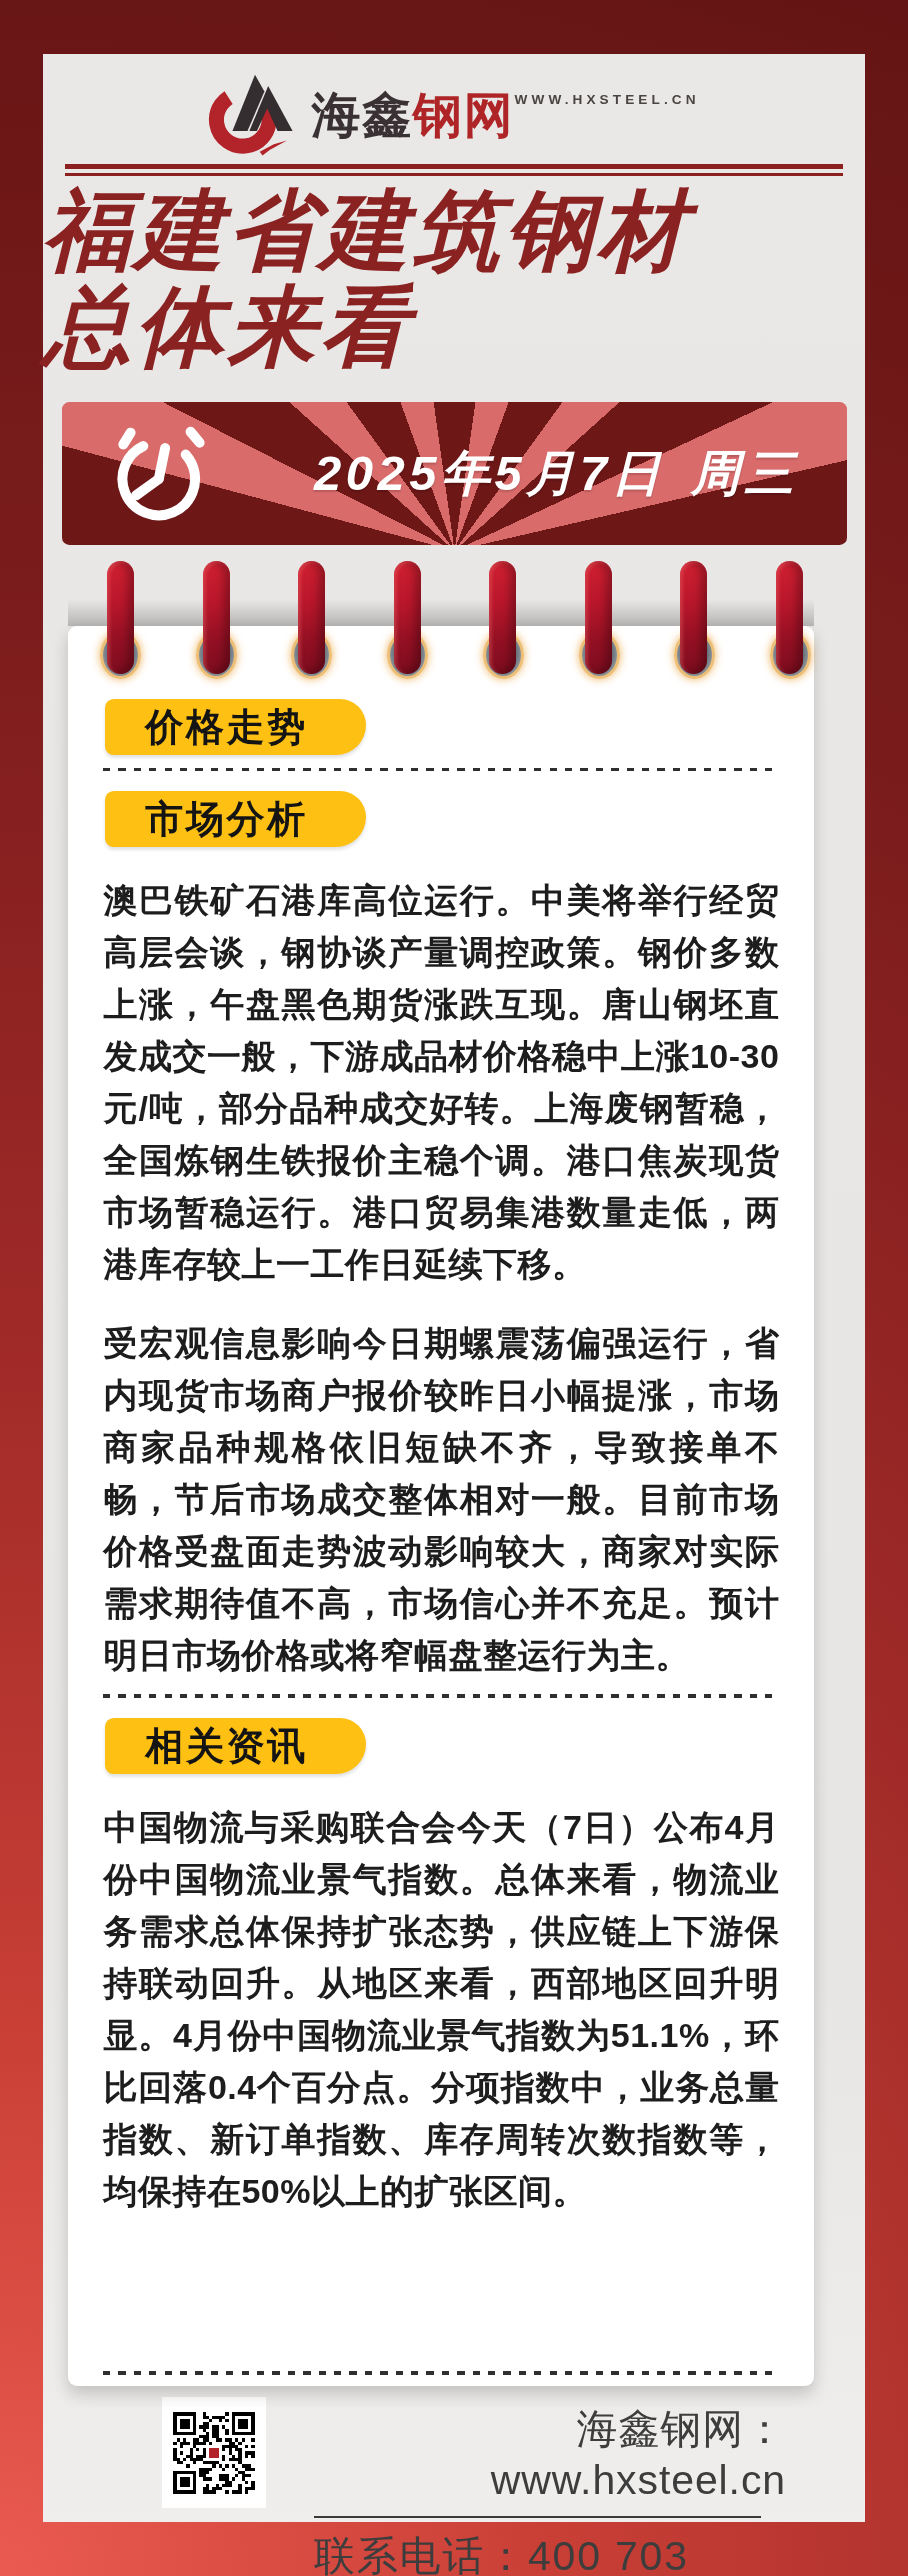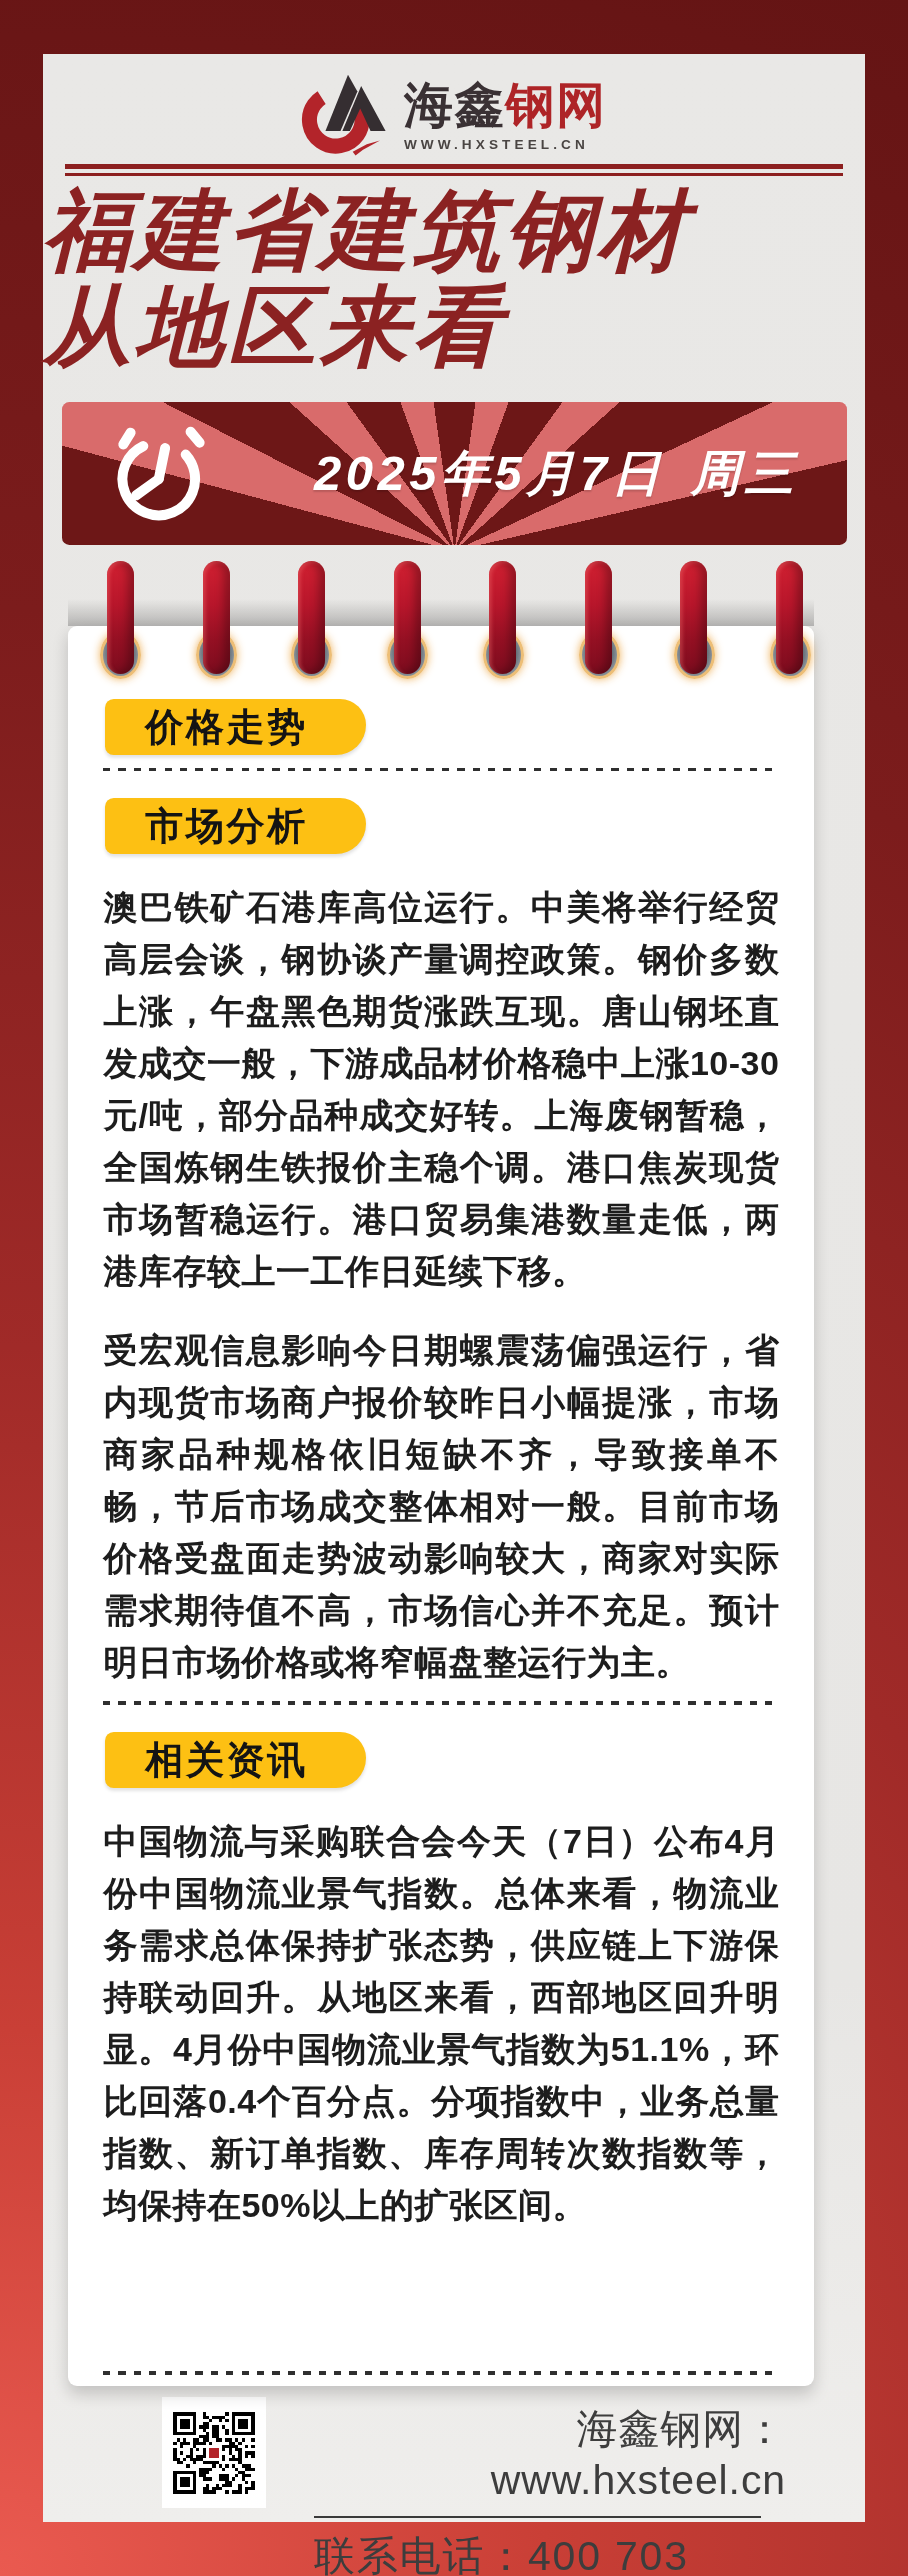--- a/index.html
+++ b/index.html
@@ -8,21 +8,21 @@
     font-family:"Liberation Sans",sans-serif;
     background:radial-gradient(circle at 0% 100%, #ea5a50 0%, #c93f36 20%, #a02a28 45%, #7c1c1c 72%, #641414 100%);
   }
   .card{
     position:absolute;left:43px;top:54px;width:822px;height:2468px;
     background:linear-gradient(180deg,#e9e8e6 0%,#e7e6e4 78%,#efeeec 100%);
   }
   
   .logo-wrap{position:absolute;top:14.5px;left:0;width:100%;display:flex;justify-content:center;align-items:center;gap:9px;}
   .logo-mark{width:94px;height:94px;flex:0 0 auto;}
-  .logo-texts{display:flex;flex-direction:column;align-items:flex-start;}
+  .logo-texts{display:flex;flex-direction:row;align-items:flex-start;}
   .logo-cn{font-size:49px;font-weight:bold;letter-spacing:1.8px;line-height:1.1;}
   .logo-cn .dark{color:#3a3134;}
   .logo-cn .red{color:#ae2427;}
   .logo-url{font-size:13.6px;font-weight:bold;color:#4a4543;letter-spacing:4.1px;margin-top:3.6px;}
   
   .rules{position:absolute;top:110px;left:22px;right:22px;}
   .rule-a{height:4.5px;background:#8c1f1f;}
   .rule-b{height:2.7px;background:#8c1f1f;margin-top:4.5px;}
   
   .title{position:absolute;top:129px;left:0;width:100%;text-align:left;
@@ -69,21 +69,21 @@
     background:#ffffff;border-radius:9px;box-shadow:0 7.3px 16.3px rgba(0,0,0,.18);
     box-sizing:border-box;padding:73px 35px 0 35px;
   }
   .tag{
     display:inline-block;background:#fdc013;color:#141414;
     font-size:38px;font-weight:900;letter-spacing:2.7px;line-height:56px;
     padding:0 58px 0 40px;margin-left:1.8px;
     border-radius:12.7px 38px 44px 12.7px;
     box-shadow:0 2.7px 3.6px rgba(0,0,0,.12);
   }
-  .tag.mt{margin-top:27px;text-align:center;}
+  .tag.mt{margin-top:20px;text-align:center;}
   .paper p{
     margin:27px 0 0 0;
     font-size:34px;line-height:52px;letter-spacing:0.5px;
     color:#1d1d1d;font-weight:600;text-align:justify;
   }
   .dash-div{
     height:3.6px;margin-top:12.7px;
     background:repeating-linear-gradient(to right,#2f2f2f 0 7.3px,transparent 7.3px 15.4px);
   }
   .dash-div.bottom{position:absolute;left:35px;right:35px;bottom:11px;margin:0;}
@@ -116,21 +116,21 @@
     </div>
   </div>
 
   <div class="rules">
     <div class="rule-a"></div>
     <div class="rule-b"></div>
   </div>
 
   <div class="title">
     <div>福建省建筑钢材</div>
-    <div>从地区来看</div>
+    <div>总体来看</div>
   </div>
 
   <div class="banner">
     <svg class="clock" width="109" height="114" viewBox="0 0 120 125">
       <g stroke="#ffffff" stroke-width="11" fill="none" stroke-linecap="round">
         <circle cx="57" cy="68" r="40" stroke-dasharray="200 52" stroke-dashoffset="-18" transform="rotate(-68 57 68)"></circle>
         <line x1="57" y1="68" x2="64" y2="34"></line>
         <line x1="57" y1="68" x2="32" y2="86"></line>
         <line x1="26" y1="17" x2="18" y2="30"></line>
         <line x1="92" y1="16" x2="102" y2="28"></line>

